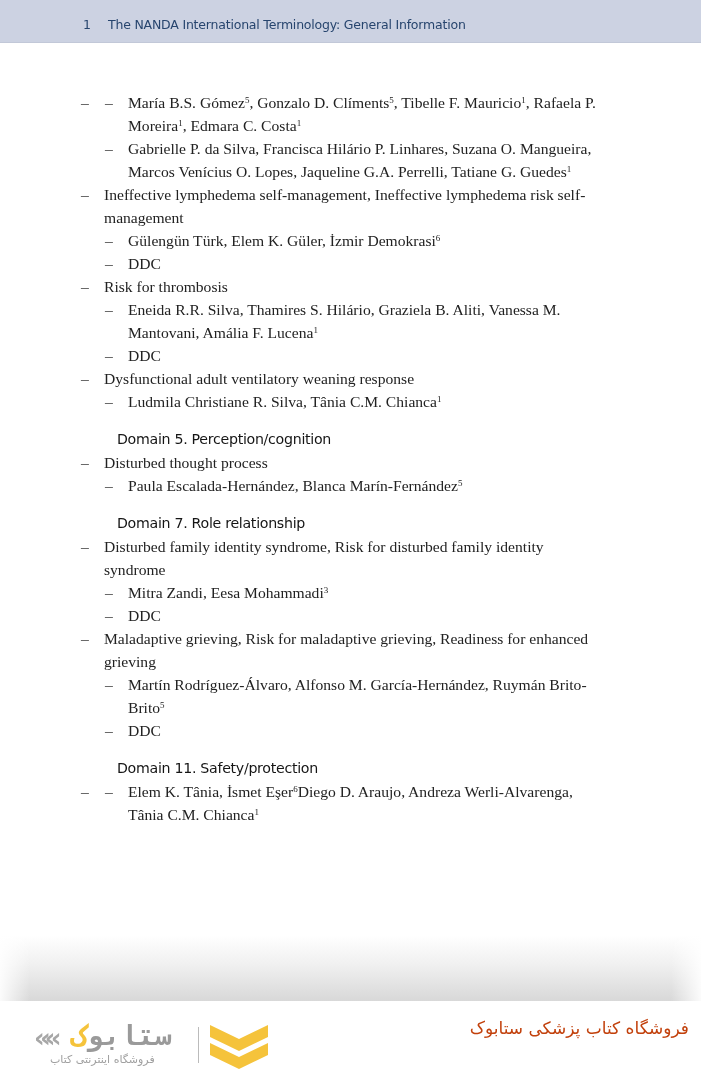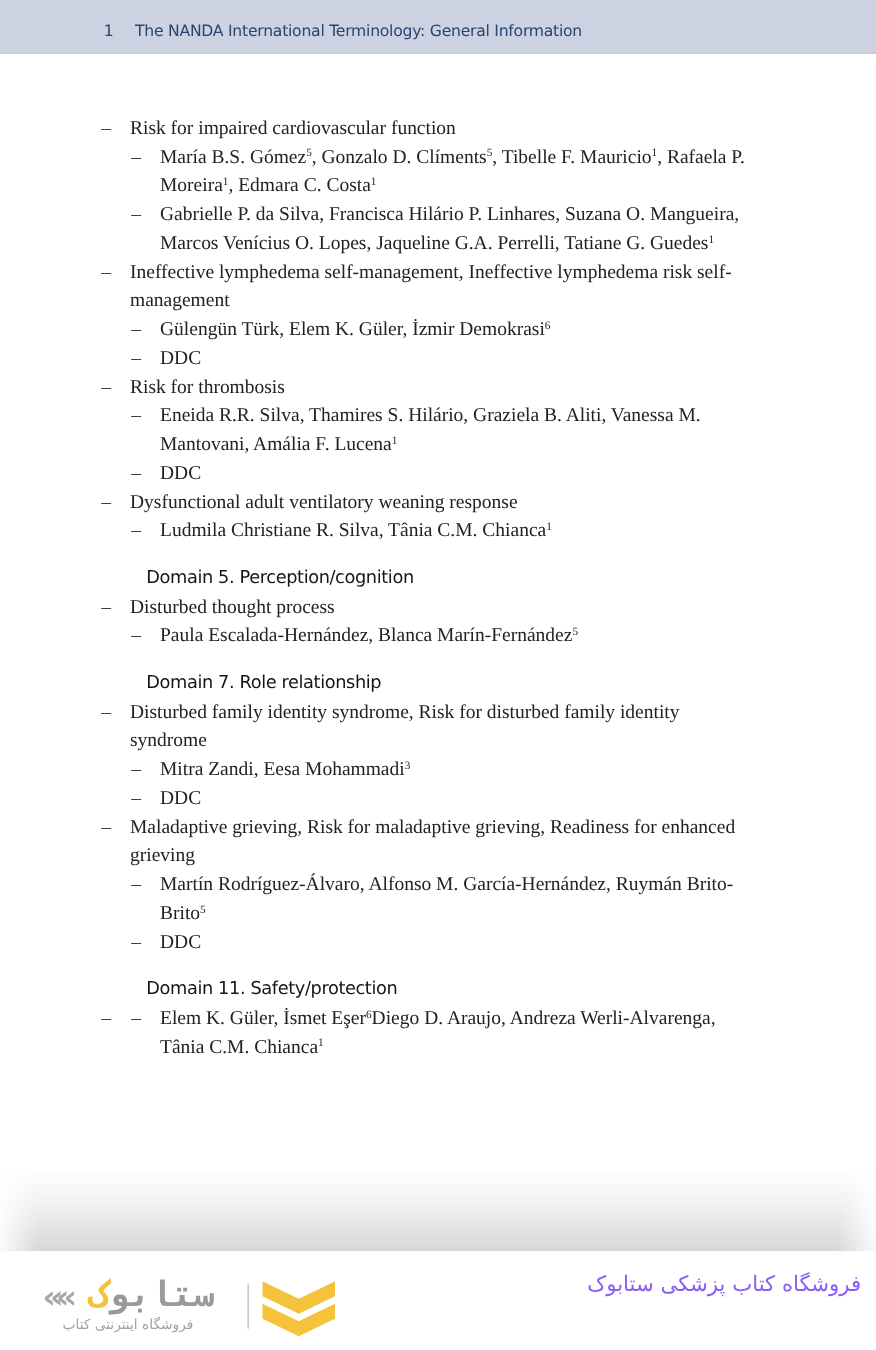--- a/index.html
+++ b/index.html
@@ -53,35 +53,35 @@
     }
     .logo-wrap { position: absolute; left: 30px; top: 18px; width: 240px; height: 50px; }
     .logo-chevrons-gray { position: absolute; left: 4px; top: 4px; font-family: "DejaVu Sans", sans-serif; font-size: 26px; color: #a7a7a7; font-weight: bold; letter-spacing: -6px; }
     .logo-word { position: absolute; left: 40px; top: 0px; font-family: Liberation Mono, monospace; font-size: 28px; font-weight: bold; color: #9a9a9a; }
     .logo-word .y { color: #f5c33b; }
     .logo-sub { position: absolute; left: 20px; top: 34px; font-family: "DejaVu Sans", sans-serif; font-size: 11px; color: #a0a0a0; direction: rtl; }
     .logo-divider { position: absolute; left: 168px; top: 8px; width: 1px; height: 36px; background: #bbbbbb; }
     .logo-mark { position: absolute; left: 178px; top: 2px; width: 62px; height: 48px; }
 
     .footer-right { position: absolute; right: 12px; top: 14px; text-align: right; }
-    .shop-name { font-family: "DejaVu Sans", sans-serif; font-size: 17px; color: #8b5cf6; direction: rtl; line-height: 26px; }
+    .shop-name { font-family: "DejaVu Sans", sans-serif; font-size: 17px; color: #c2410c; direction: rtl; line-height: 26px; }
     .shop-url { font-family: "DejaVu Sans", sans-serif; font-size: 20px; color: #111; letter-spacing: 5.3px; line-height: 28px; }
     .shop-url .hl { color: #f5c33b; }
   </style>
 </head>
 <body>
 
 <div class="header">
   <span class="num">1</span>
   <span class="title">The NANDA International Terminology: General Information</span>
 </div>
 
 <div class="content">
 
-  <div class="l1"><span class="dash">–</span><span>Risk for impaired cardiovascular function</span></div>
+  <div class="l1"><span class="dash">–</span></div>
   <div class="l2"><span class="dash">–</span><span>María B.S. Gómez</span><sup>5</sup><span>, Gonzalo D. Clíments</span><sup>5</sup><span>, Tibelle F. Mauricio</span><sup>1</sup><span>, Rafaela P. Moreira</span><sup>1</sup><span>, Edmara C. Costa</span><sup>1</sup></div>
   <div class="l2"><span class="dash">–</span><span>Gabrielle P. da Silva, Francisca Hilário P. Linhares, Suzana O. Mangueira, Marcos Venícius O. Lopes, Jaqueline G.A. Perrelli, Tatiane G. Guedes</span><sup>1</sup></div>
 
   <div class="l1"><span class="dash">–</span><span>Ineffective lymphedema self-management, Ineffective lymphedema risk self-management</span></div>
   <div class="l2"><span class="dash">–</span><span>Gülengün Türk, Elem K. Güler, İzmir Demokrasi</span><sup>6</sup></div>
   <div class="l2"><span class="dash">–</span><span>DDC</span></div>
 
   <div class="l1"><span class="dash">–</span><span>Risk for thrombosis</span></div>
   <div class="l2"><span class="dash">–</span><span>Eneida R.R. Silva, Thamires S. Hilário, Graziela B. Aliti, Vanessa M. Mantovani, Amália F. Lucena</span><sup>1</sup></div>
   <div class="l2"><span class="dash">–</span><span>DDC</span></div>
@@ -97,21 +97,21 @@
   <div class="l1"><span class="dash">–</span><span>Disturbed family identity syndrome, Risk for disturbed family identity syndrome</span></div>
   <div class="l2"><span class="dash">–</span><span>Mitra Zandi, Eesa Mohammadi</span><sup>3</sup></div>
   <div class="l2"><span class="dash">–</span><span>DDC</span></div>
 
   <div class="l1"><span class="dash">–</span><span>Maladaptive grieving, Risk for maladaptive grieving, Readiness for enhanced grieving</span></div>
   <div class="l2"><span class="dash">–</span><span>Martín Rodríguez-Álvaro, Alfonso M. García-Hernández, Ruymán Brito-Brito</span><sup>5</sup></div>
   <div class="l2"><span class="dash">–</span><span>DDC</span></div>
 
   <div class="domain-heading">Domain 11. Safety/protection</div>
   <div class="l1"><span class="dash">–</span></div>
-  <div class="l2"><span class="dash">–</span><span>Elem K. Güler, İsmet Eşer</span><sup>6</sup><span>Diego D. Araujo, Andreza Werli-Alvarenga, Tânia C.M. Chianca</span><sup>1</sup></div>
+  <div class="l2"><span class="dash">–</span><span>Elem K. Tânia, İsmet Eşer</span><sup>6</sup><span>Diego D. Araujo, Andreza Werli-Alvarenga, Tânia C.M. Chianca</span><sup>1</sup></div>
 </div>
 
 <div class="shadow-band"></div>
 
 <div class="footer">
   <div class="logo-wrap">
     <span class="logo-chevrons-gray">««</span>
     <span class="logo-word"><span>ستابو</span><span class="y">ک</span></span>
     <span class="logo-sub">فروشگاه اینترنتی کتاب</span>
     <span class="logo-divider"></span>

